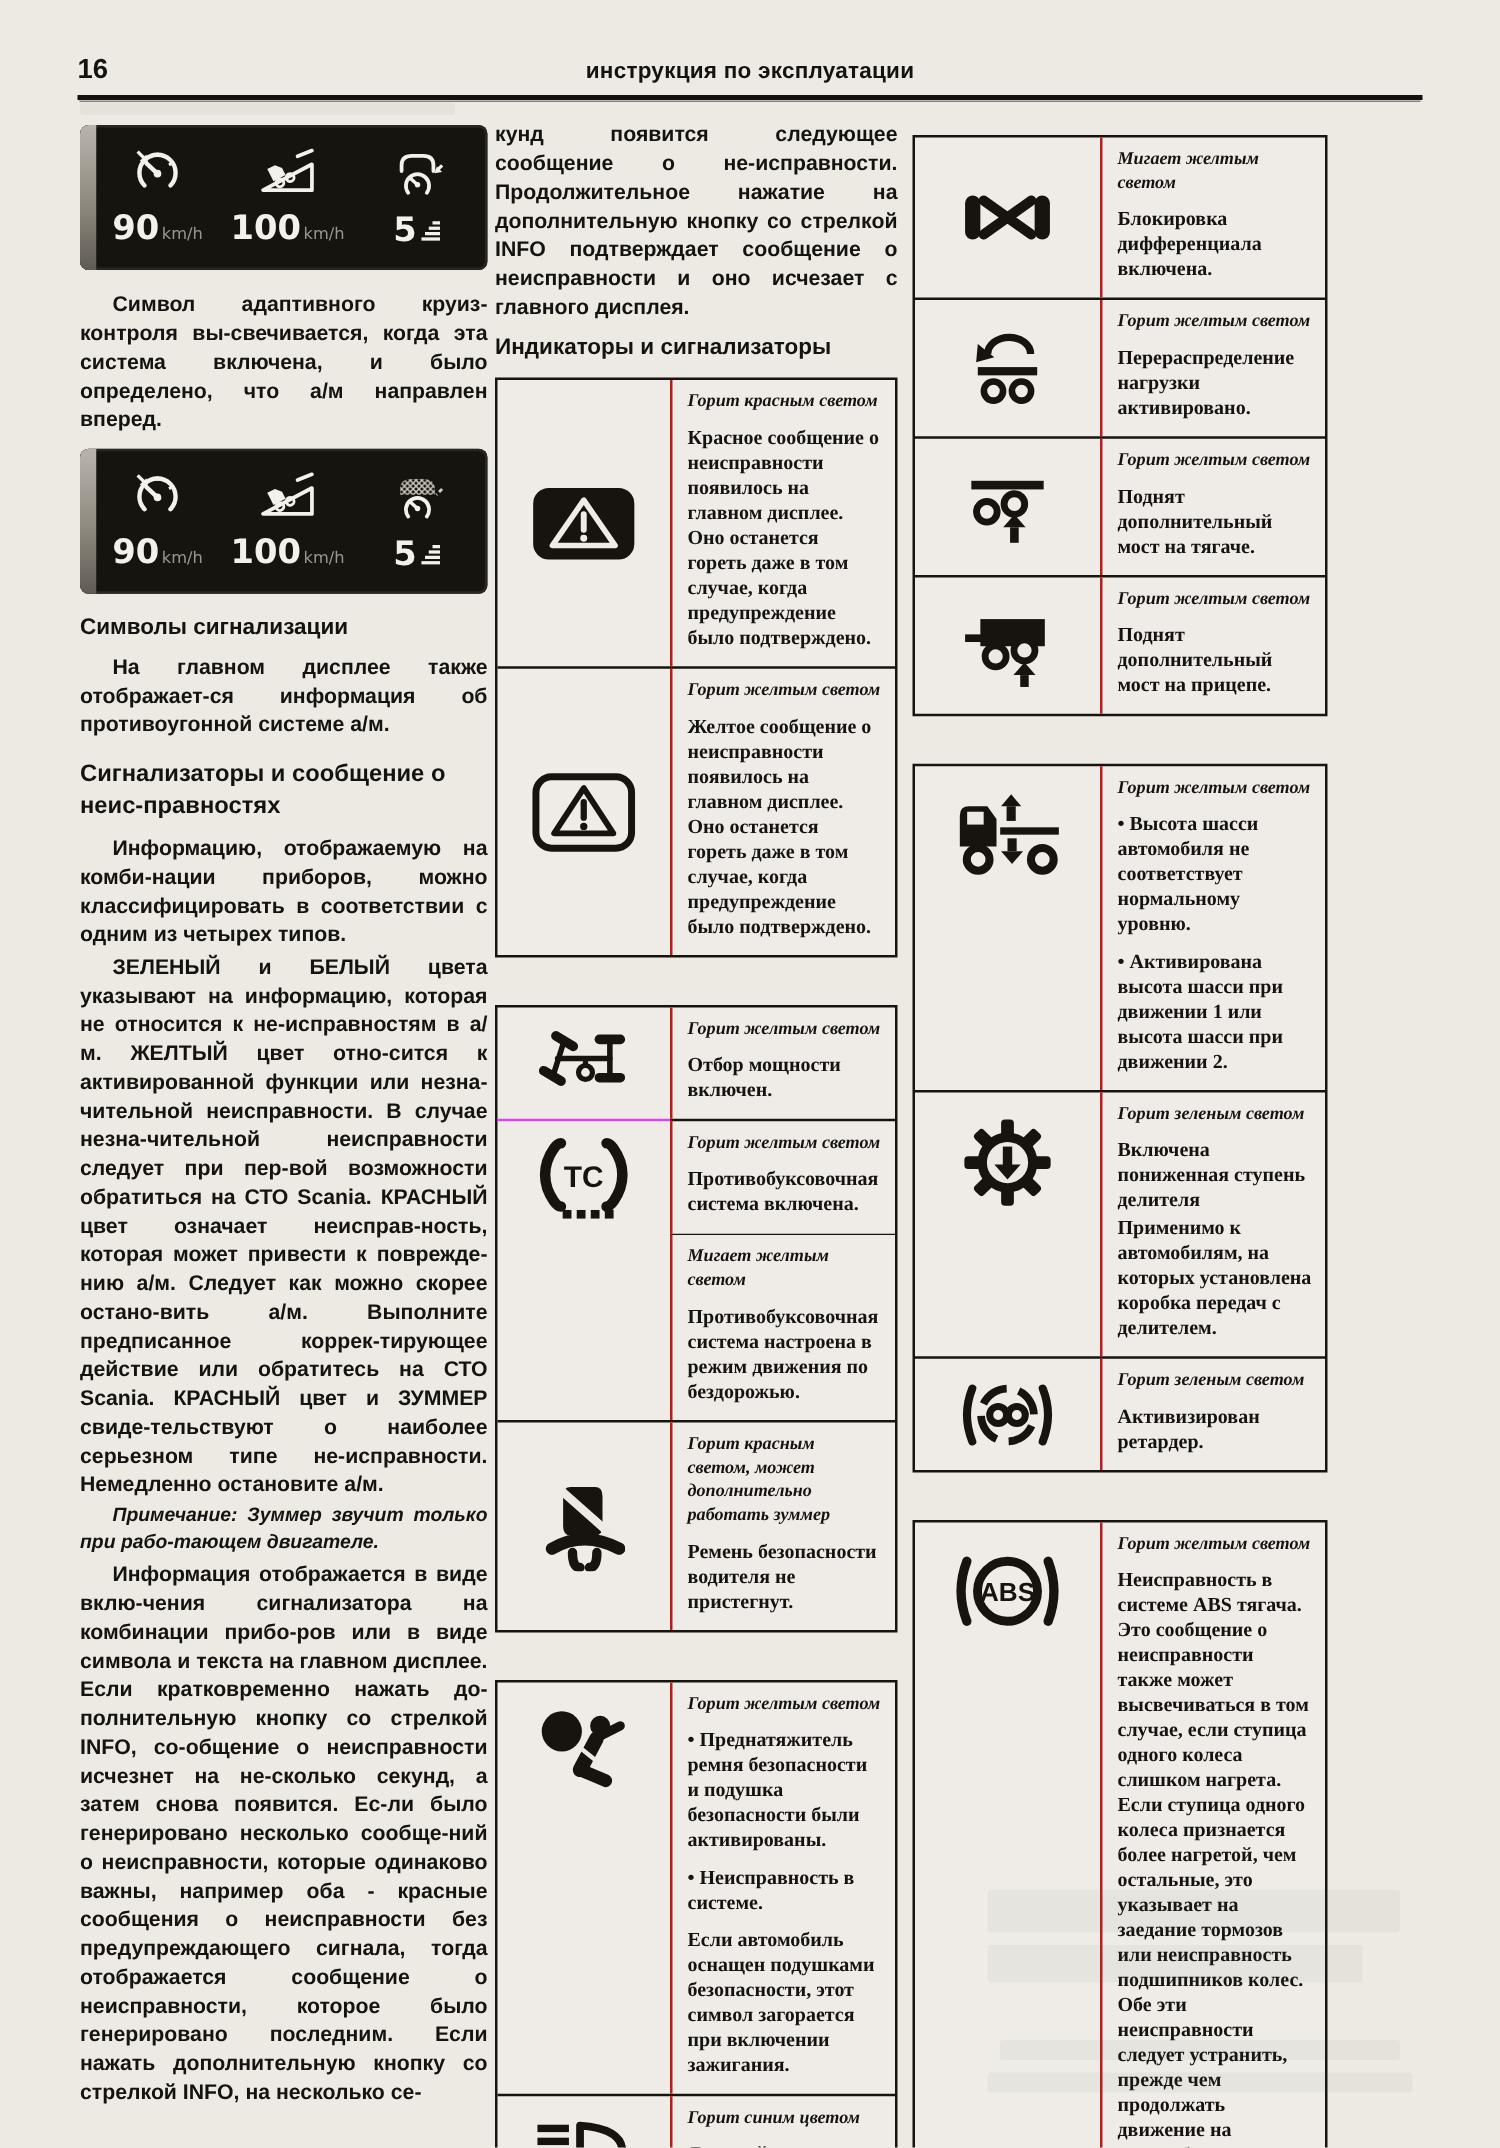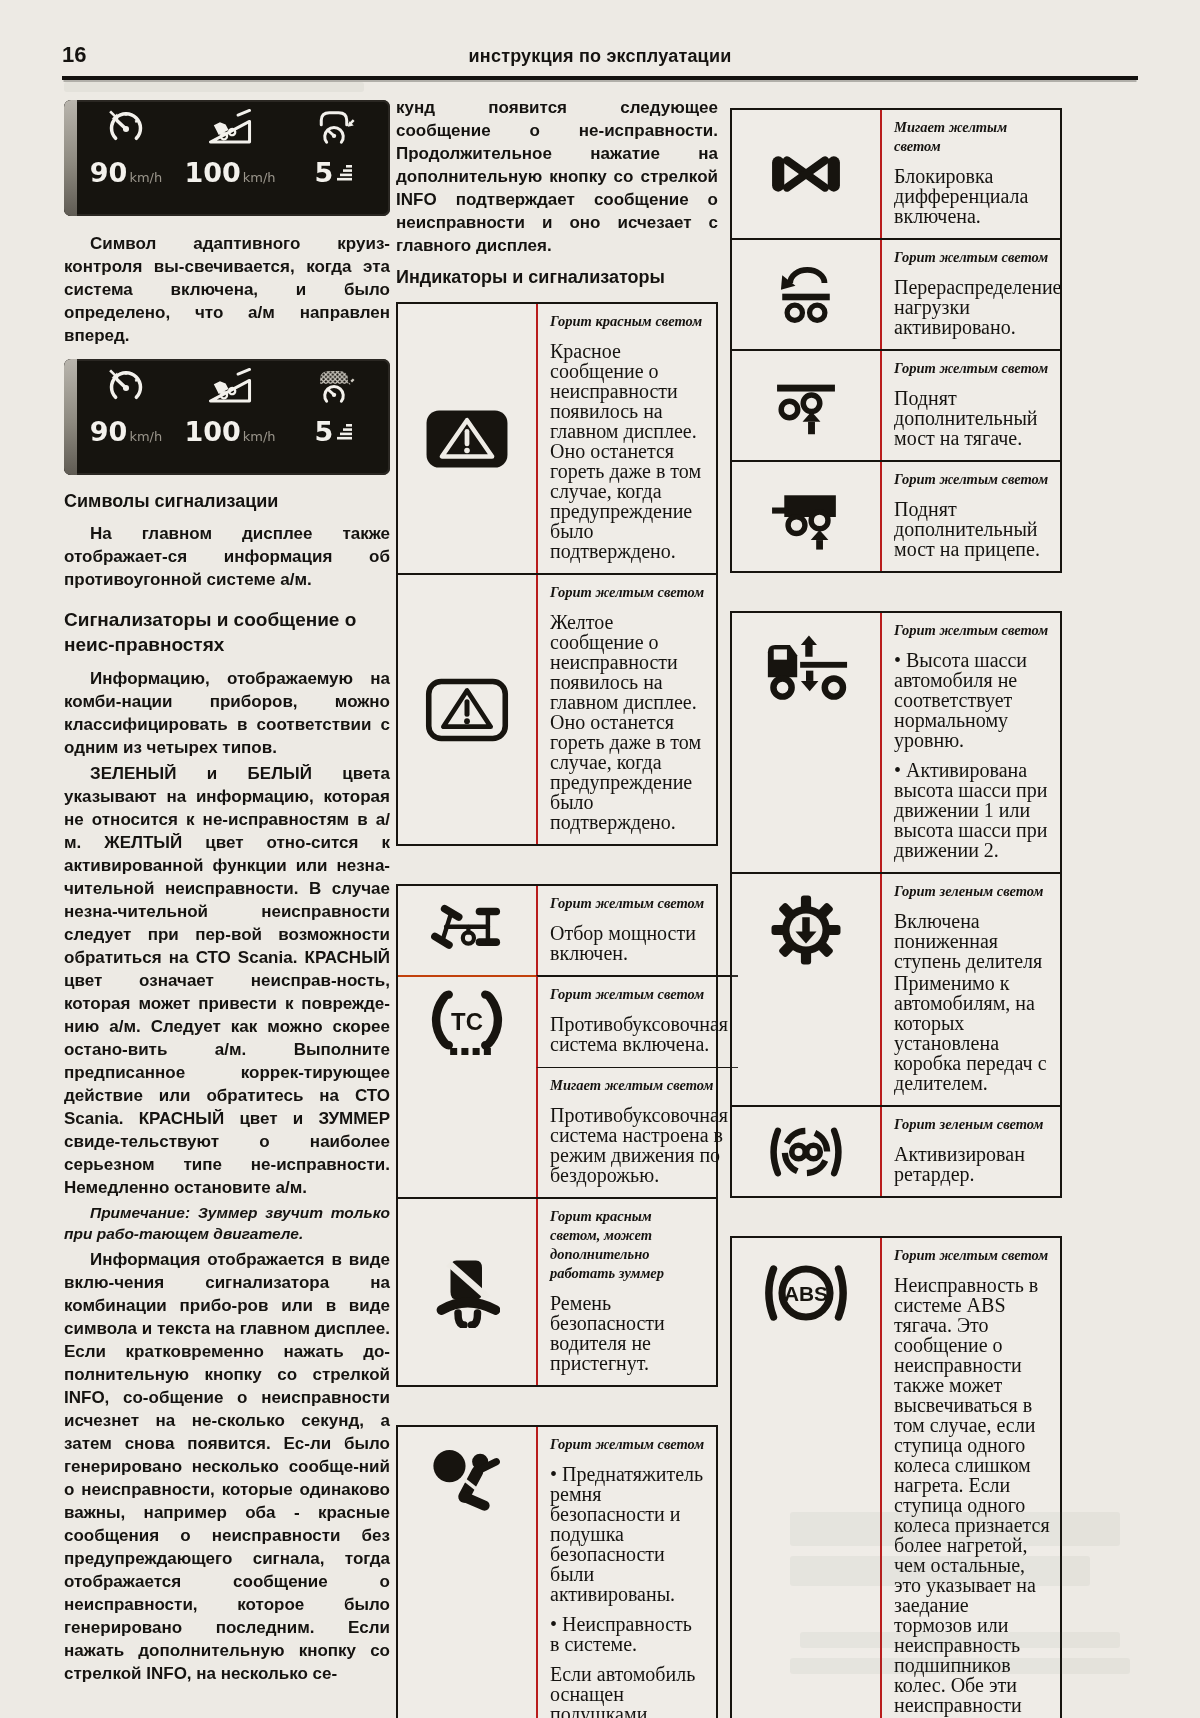--- a/index.html
+++ b/index.html
@@ -24,34 +24,34 @@
   .pnoind{text-indent:0;}
   .note{font-size:15.5px;line-height:21px;font-weight:700;font-style:italic;margin:2px 0 4px;text-indent:26px;text-align:justify;}
   .h-ital{font-size:18px;font-weight:700;margin:14px 0 10px;}
   .h-bold{font-size:19px;line-height:25px;font-weight:700;margin:16px 0 10px;}
   
   .display{position:relative;background:#16140f;border-radius:7px;height:116px;margin:4px 0 16px;
     display:flex;align-items:center;padding:6px 4px 4px 10px;box-sizing:border-box;
     box-shadow:inset 0 0 0 2px #2a2722;}
   .display::before{content:"";position:absolute;left:0;top:0;bottom:0;width:13px;border-radius:7px 0 0 7px;
     background:linear-gradient(180deg,#b9b5ad,#8d897f 55%,#5f5b53);} 
-  .disp-col{flex:1;display:flex;flex-direction:column;align-items:center;justify-content:flex-start;height:100%;}
+  .disp-col{flex:1;display:flex;flex-direction:column;align-items:center;justify-content:center;height:100%;}
   .disp-icon{height:52px;display:flex;align-items:center;}
   .disp-val{color:#f3f1ec;font-family:"DejaVu Sans",sans-serif;font-weight:700;font-size:27px;line-height:30px;display:flex;align-items:baseline;}
   .disp-val .unit{font-size:13px;font-weight:400;color:#9b968c;margin-left:2px;}
   .gapbars{margin-left:4px;align-self:center;}
   
   .wtable{border:2.5px solid #17140f;margin-bottom:38px;background:rgba(255,255,255,.12);}
   .wrow{display:flex;}
   .wrow + .wrow{border-top:2px solid #17140f;}
   .icell{width:138px;min-width:138px;display:flex;align-items:center;justify-content:center;padding:12px 6px;box-sizing:border-box;}
   .icell.top{align-items:flex-start;padding-top:20px;}
   .tcell{flex:1;border-left:2px solid #b91c1c;padding:8px 10px 10px 12px;}
   .light{font-family:"Liberation Serif",serif;font-style:italic;font-weight:600;font-size:14.5px;line-height:19px;margin:0 0 10px;}
-  .desc{font-family:"Liberation Serif",serif;font-weight:400;font-size:20px;line-height:20px;margin:0 0 10px;}
+  .desc{font-family:"Liberation Serif",serif;font-weight:700;font-size:16px;line-height:20px;margin:0 0 10px;}
   .desc:last-child{margin-bottom:2px;}
   .icon{display:block;line-height:0;}
   
   .col-right .icell{width:148px;min-width:148px;}
   
   .ghost{position:absolute;background:rgba(90,95,90,.06);border-radius:3px;}
   svg text{font-family:"Liberation Sans",sans-serif;}
 </style>
 </head>
 <body>
@@ -259,21 +259,21 @@
             <line x1="43" y1="6" x2="43" y2="28" stroke-width="3.2"></line>
           </svg>
         </span>
       </div>
       <div class="tcell">
         <p class="light">Горит желтым светом</p>
         <p class="desc">Отбор мощности включен.</p>
       </div>
     </div>
     <div class="wrow" style="border-top:none">
-      <div class="icell" style="border-top:2px solid #c2410c">
+      <div class="icell" style="border-top:2px solid #d946ef">
         <span class="icon">
           <svg width="82" height="66" viewBox="0 0 58 47" fill="none">
             <path d="M16 4 Q14 4 12 7 Q7 14 7 22 Q7 30 12 37 Q14 40 16 40" stroke="#17140f" stroke-width="6" stroke-linecap="round"></path>
             <path d="M42 4 Q44 4 46 7 Q51 14 51 22 Q51 30 46 37 Q44 40 42 40" stroke="#17140f" stroke-width="6" stroke-linecap="round"></path>
             <text x="29" y="29" font-size="17" font-weight="bold" fill="#17140f" text-anchor="middle">TC</text>
             <rect x="17" y="42" width="5" height="5" fill="#17140f"></rect>
               <rect x="25" y="42" width="5" height="5" fill="#17140f"></rect>
             <rect x="33" y="42" width="5" height="5" fill="#17140f"></rect>
               <rect x="41" y="42" width="5" height="5" fill="#17140f"></rect>
           </svg>

